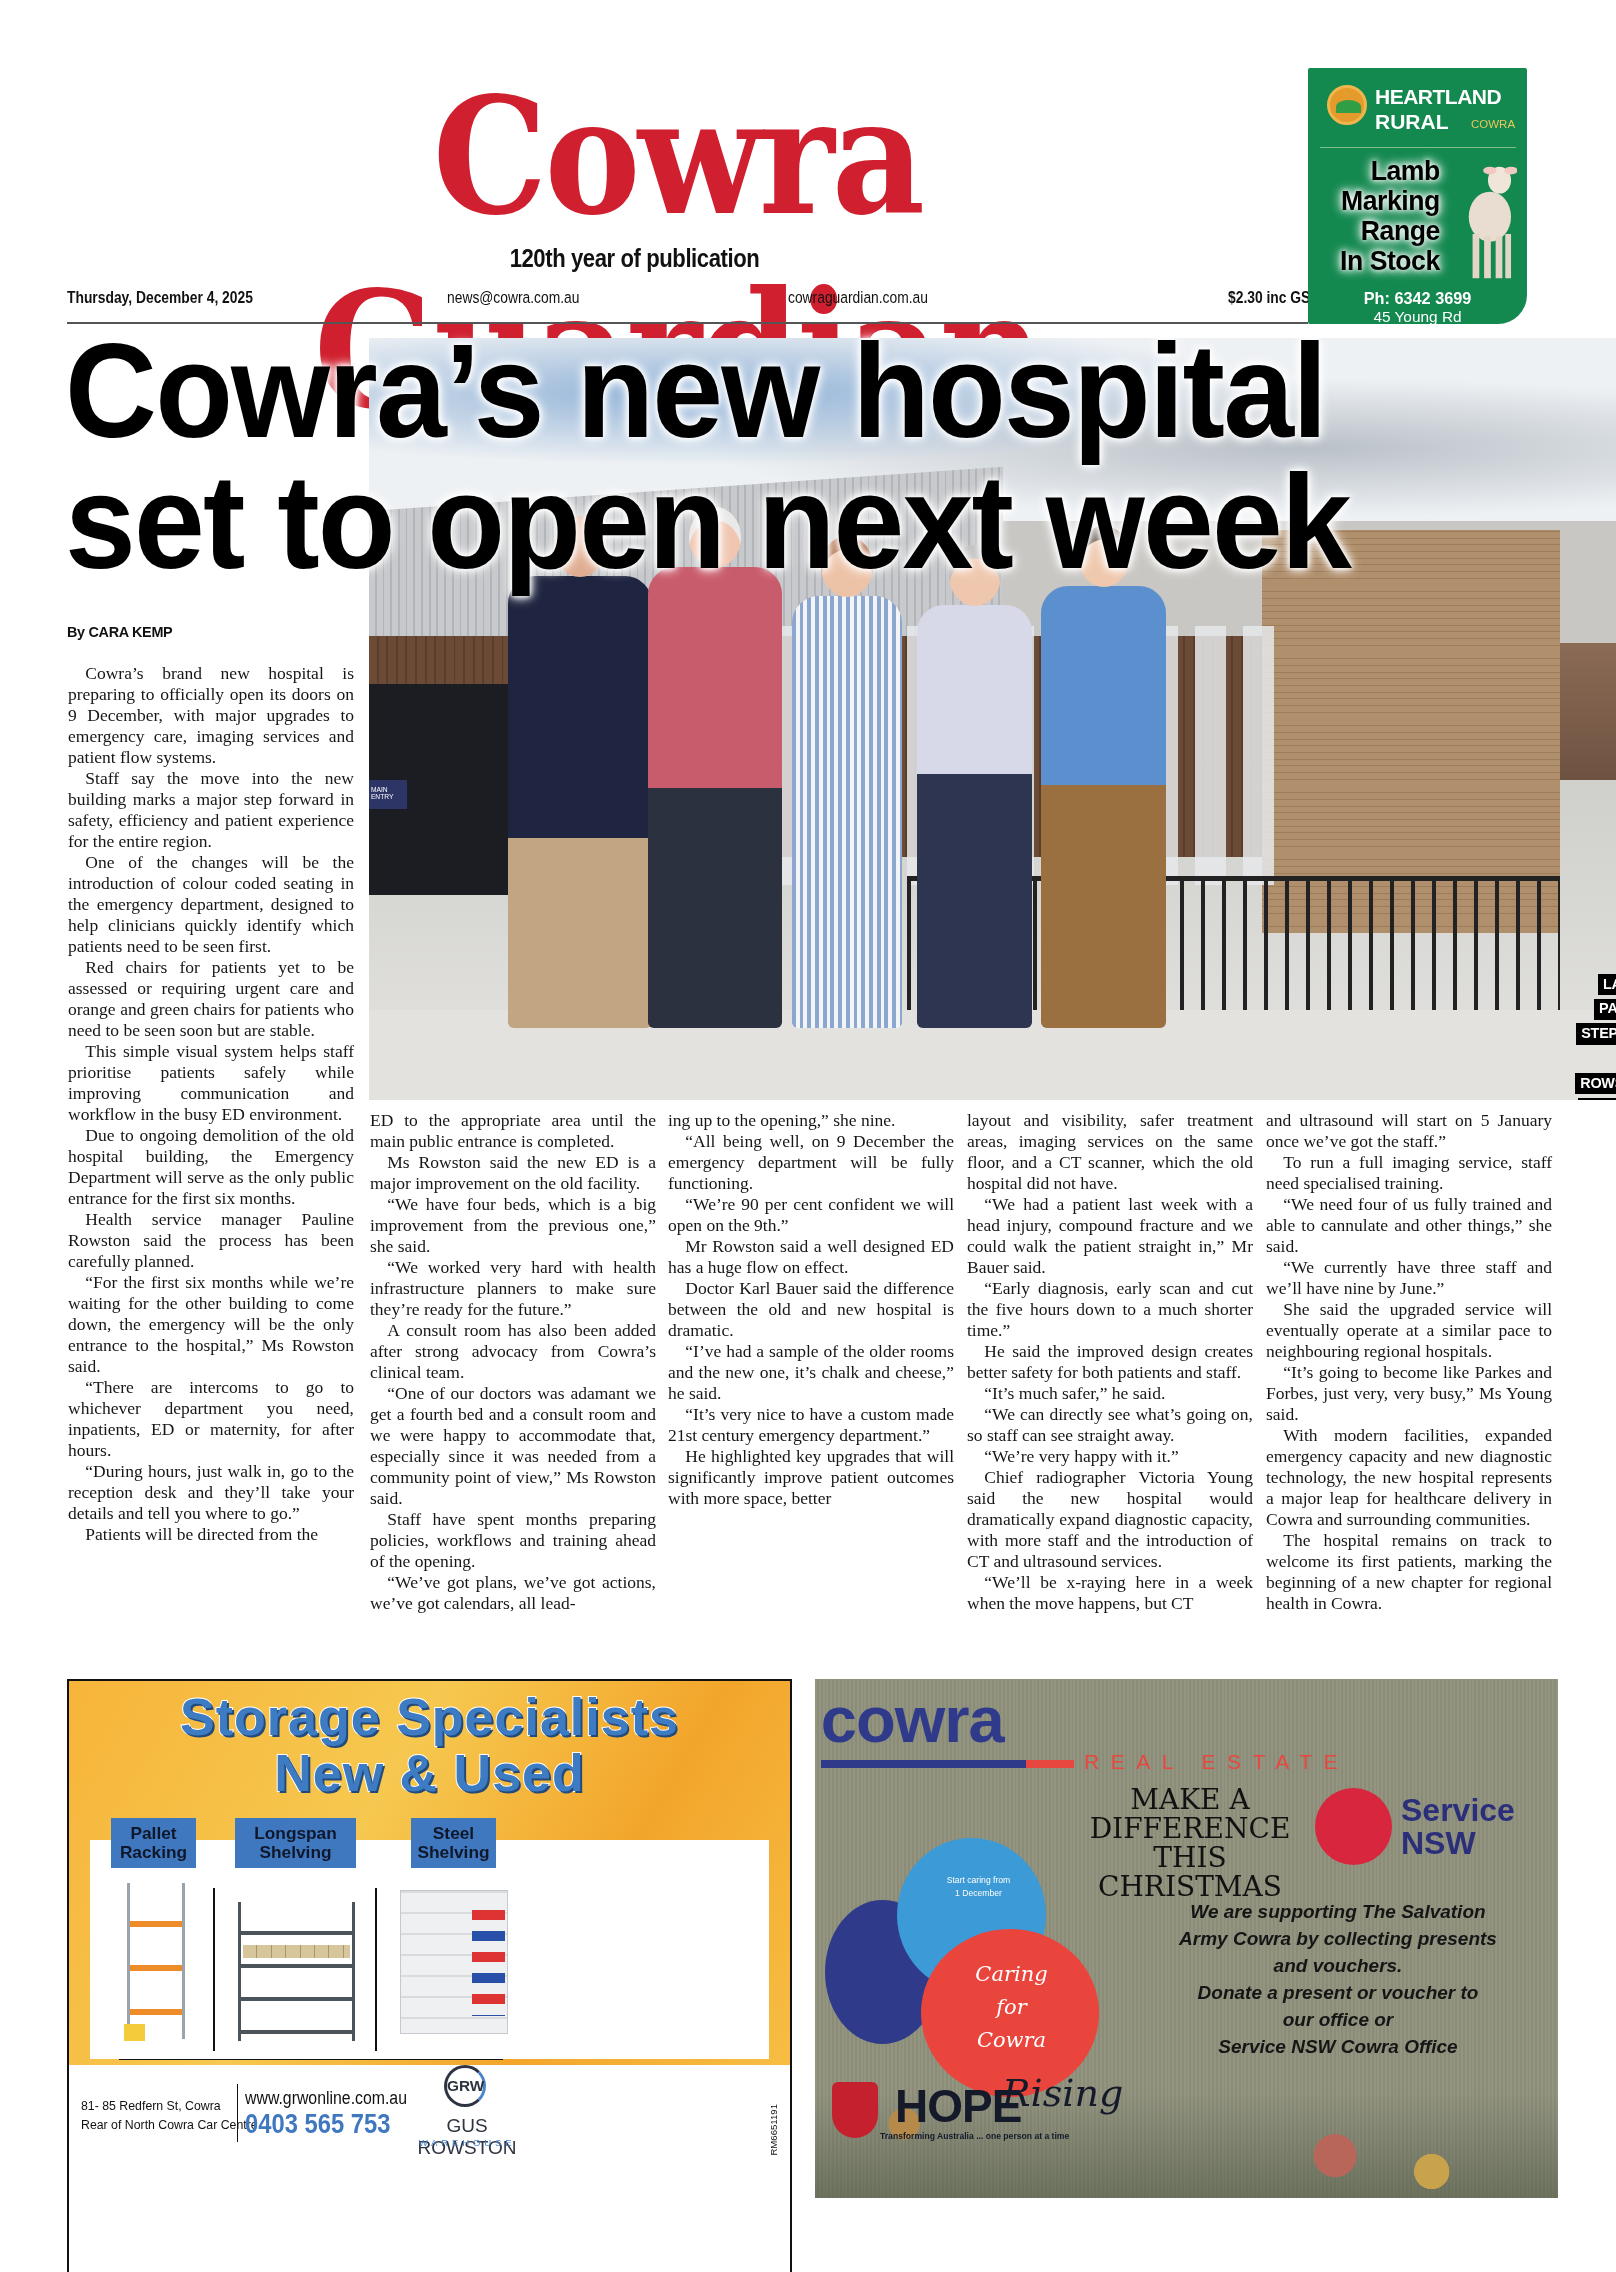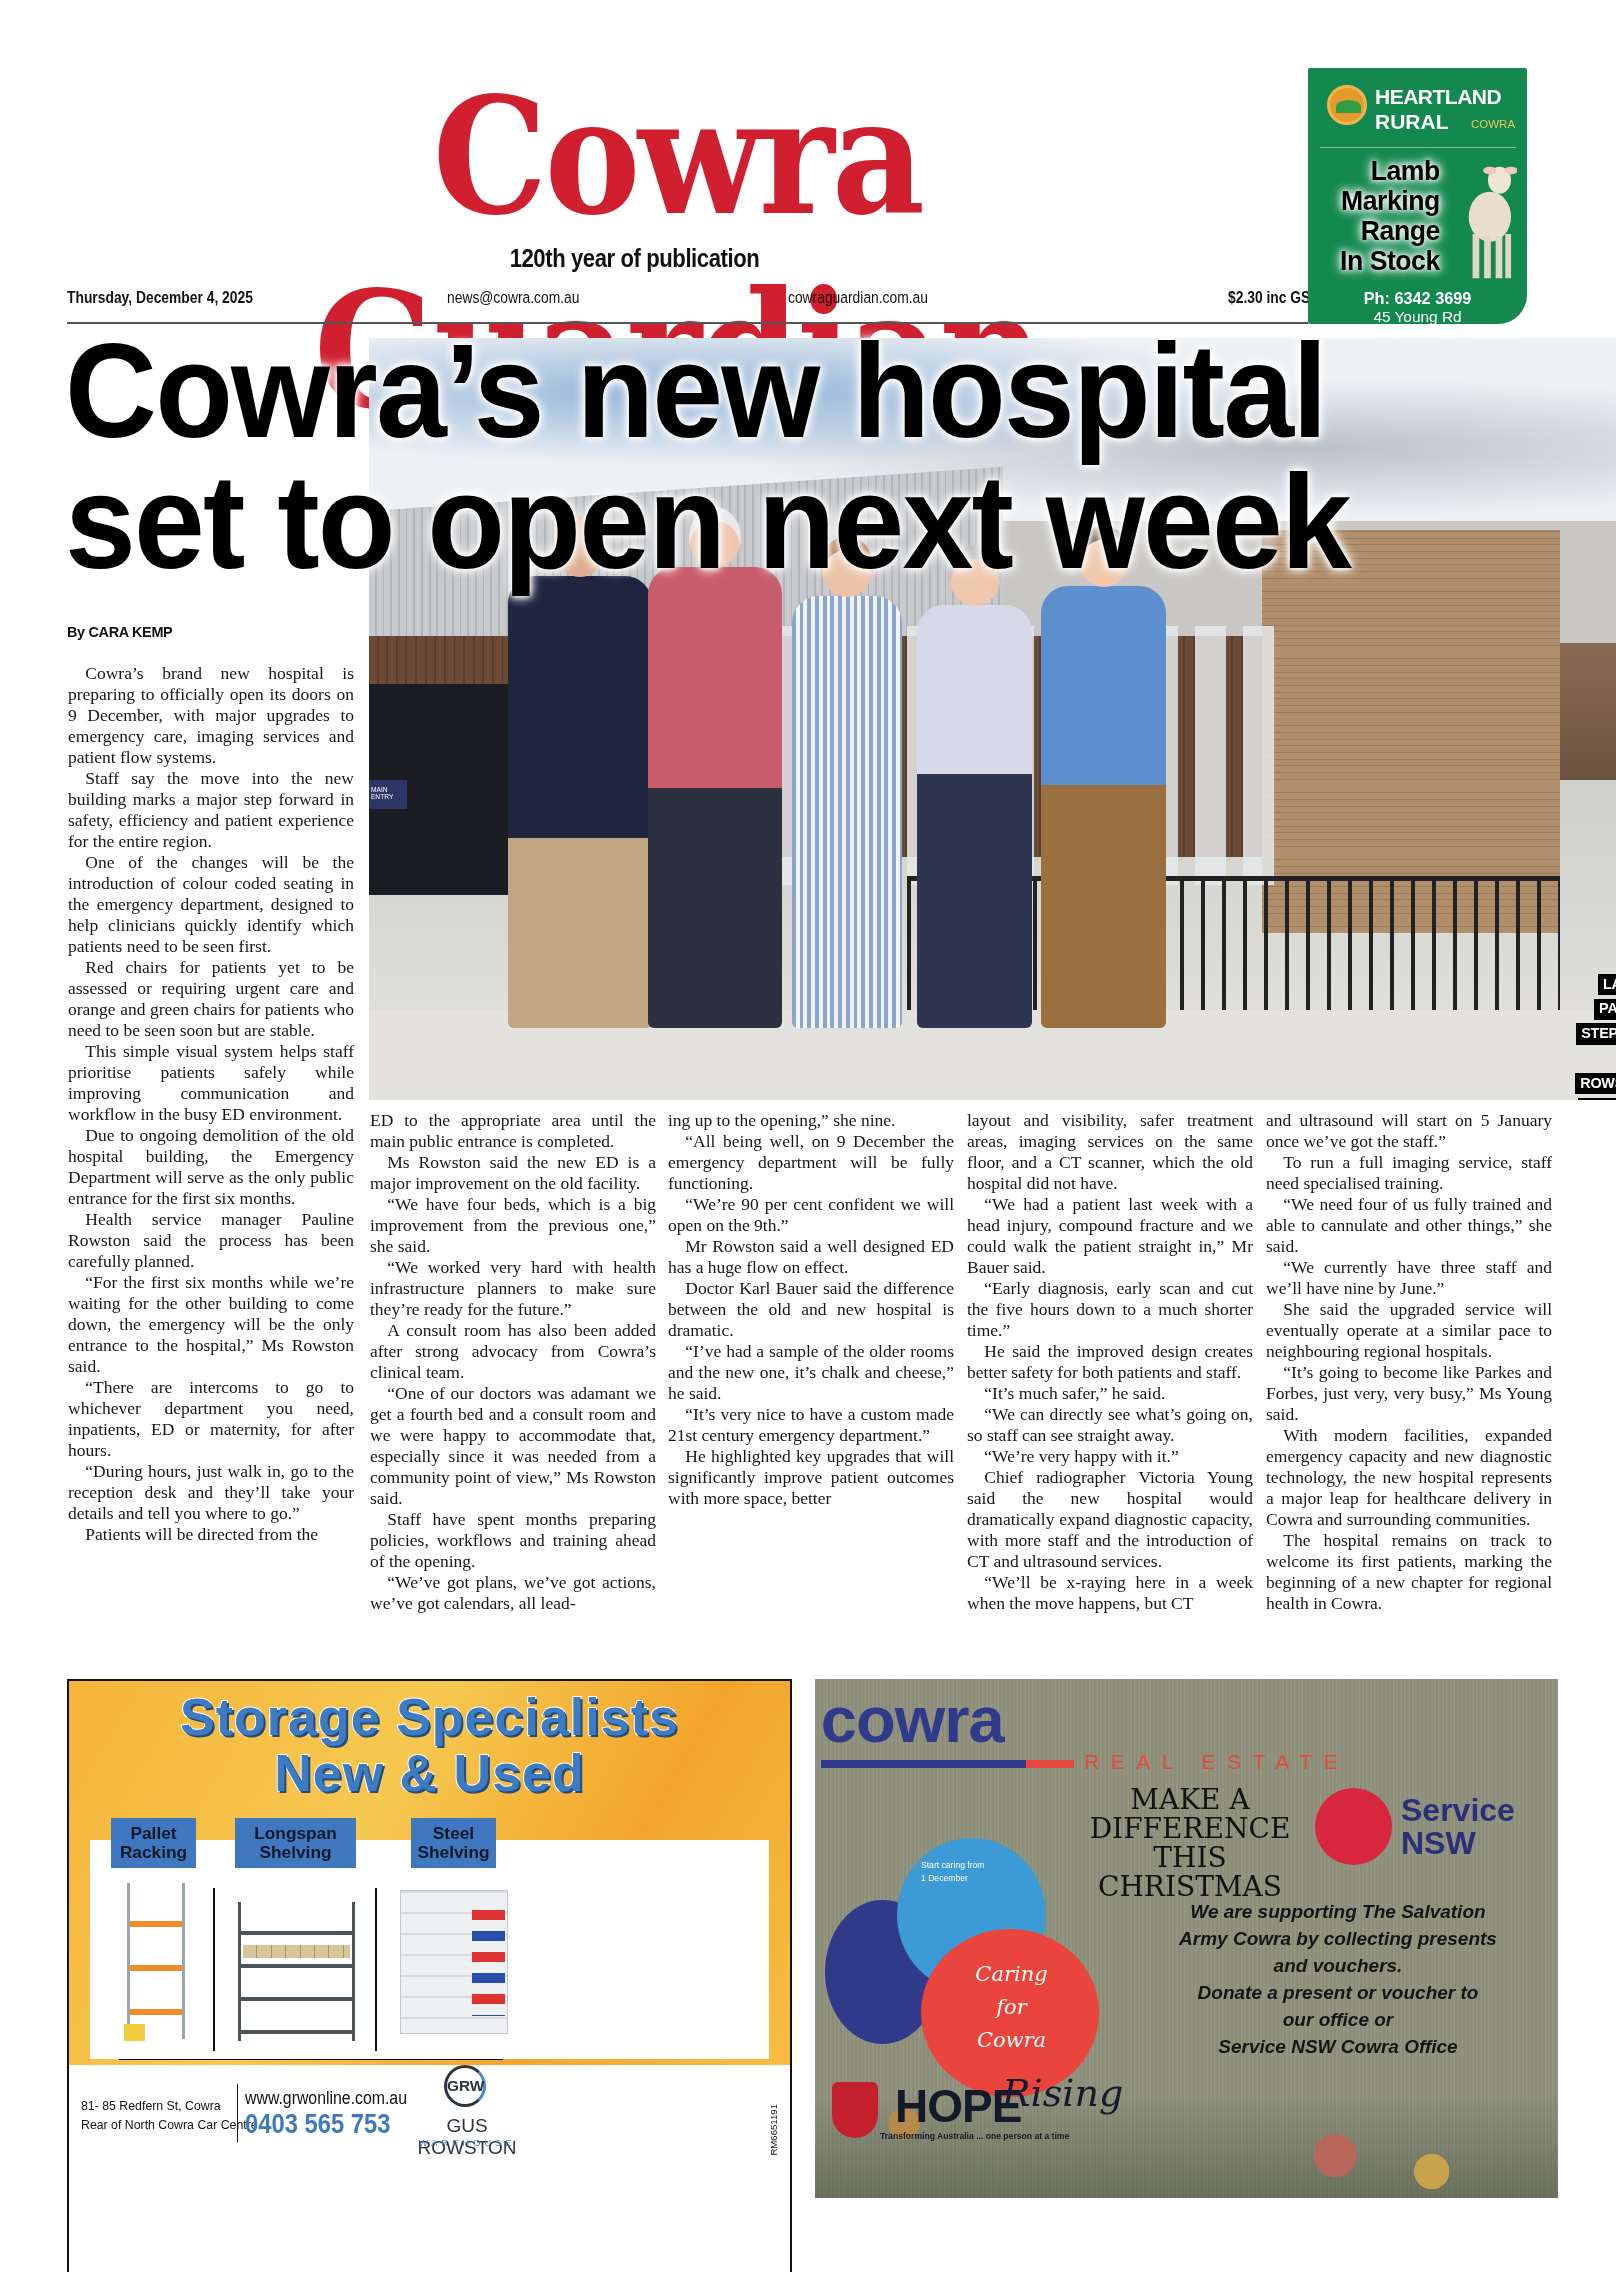--- a/index.html
+++ b/index.html
@@ -127,21 +127,21 @@
   .re-ad .bar-blue { position: absolute; left: 5.8px; top: 81px; width: 206px; height: 7.7px; background: #2f3b8a; }
   .re-ad .bar-red { position: absolute; left: 211px; top: 81px; width: 48px; height: 7.7px; background: #e8473f; }
   .re-ad .realestate { position: absolute; left: 269px; top: 71px; font-size: 21px; letter-spacing: 11.5px; color: #e8473f; }
   .re-ad .make { position: absolute; left: 274px; top: 106px; width: 202px; text-align: center; font-family: "DejaVu Serif", serif; font-size: 28px; line-height: 29px; color: #111; }
   .re-ad .snsw-circle { position: absolute; left: 500px; top: 109px; width: 77px; height: 77px; border-radius: 50%; background: #d7263d; }
   .re-ad .snsw-text { position: absolute; left: 586px; top: 115px; font-weight: bold; font-size: 32px; line-height: 33px; color: #2b2f7a; }
   .re-ad .bauble { position: absolute; border-radius: 50%; }
   .re-ad .b-blue { left: 9.6px; top: 221px; width: 115px; height: 144px; background: #2f3b8a; }
   .re-ad .b-light { left: 82px; top: 159px; width: 149px; height: 154px; background: #3c9ad6; }
   .re-ad .b-red { left: 106px; top: 250px; width: 178px; height: 168px; background: #e9453d; }
-  .re-ad .start { position: absolute; left: 106px; top: 180px; width: 115px; font-size: 8.6px; line-height: 13.4px; color: #fff; }
+  .re-ad .start { position: absolute; left: 106px; top: 195px; width: 115px; text-align: center; font-size: 8.6px; line-height: 13.4px; color: #fff; }
   .re-ad .caring { position: absolute; left: 134px; top: 279px; width: 125px; text-align: center; font-family: "DejaVu Serif", serif; font-style: italic; font-size: 21px; line-height: 33px; color: #fff; }
   .re-ad .support { position: absolute; left: 331px; top: 219px; width: 384px; text-align: center; font-weight: bold; font-style: italic; font-size: 19px; line-height: 27px; color: #151515; }
   .re-ad .sa-shield { position: absolute; left: 17.3px; top: 403px; width: 46px; height: 56px; background: #c4202d; border-radius: 5.8px 5.8px 23px 23px; }
   .re-ad .hope { position: absolute; left: 65px; top: 402px; font-weight: bold; font-size: 46px; line-height: 50px; color: #151a2b; letter-spacing: -1px; margin-left: 15px; }
   .re-ad .rising { position: absolute; left: 187px; top: 392px; font-family: "DejaVu Serif", serif; font-style: italic; font-size: 38px; color: #151a2b; }
   .re-ad .hope-sub { position: absolute; left: 65px; top: 452px; font-weight: bold; font-size: 8.6px; color: #151a2b; }
   .re-ad .deco { position: absolute; left: 0; right: 0; bottom: 0; height: 106px; background: radial-gradient(circle at 70% 60%, #b8655a 0 21px, rgba(0,0,0,0) 22px), radial-gradient(circle at 83% 75%, #c9a24c 0 17.3px, rgba(0,0,0,0) 18px), radial-gradient(circle at 12% 30%, #b58a4a 0 15.4px, rgba(0,0,0,0) 16.3px), linear-gradient(rgba(90,100,80,0), rgba(70,80,60,0.5)); }
 </style>
 </head>
 <body>

